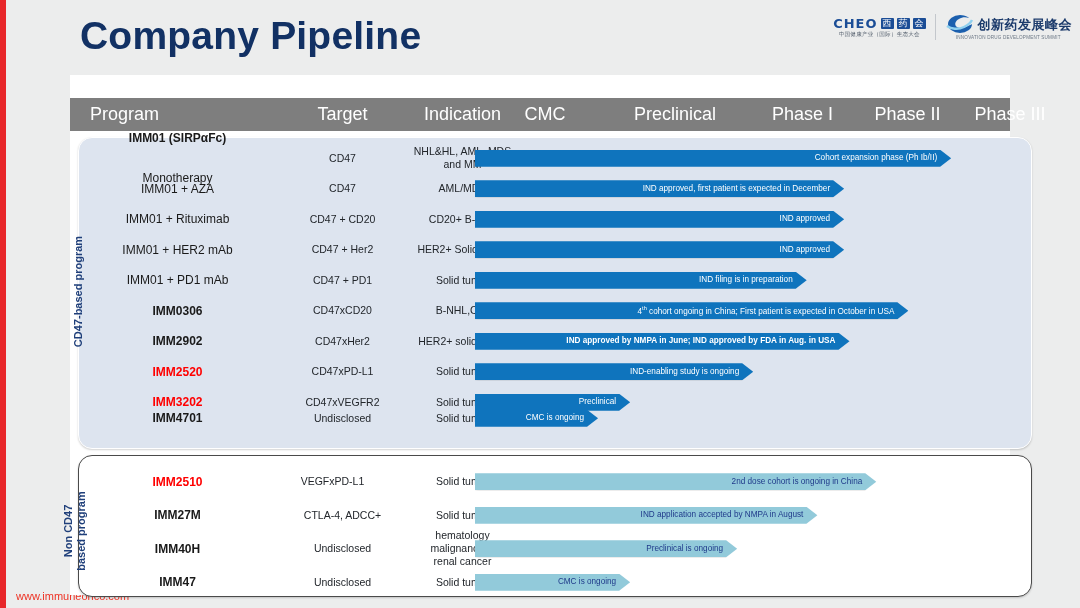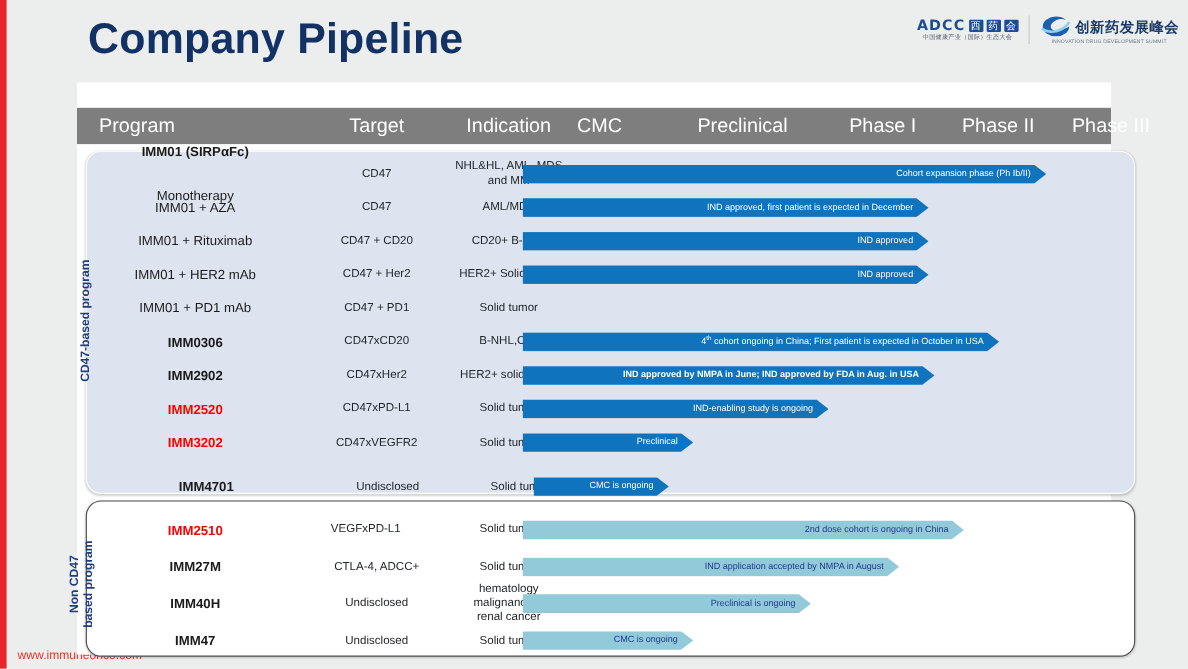--- a/index.html
+++ b/index.html
@@ -119,21 +119,21 @@
 
 <div id="slide">
 
   <div class="left-accent"></div>
 
   <div class="slide-title">Company Pipeline</div>
 
   <div class="logos">
     <div class="logo-block">
       <div class="logo-row">
-        <span class="cheo-mark">ADCC</span>
+        <span class="cheo-mark">CHEO</span>
         <span class="cn-badge">西</span>
         <span class="cn-badge">药</span>
         <span class="cn-badge">会</span>
       </div>
       <div class="cheo-sub">中国健康产业（国际）生态大会</div>
     </div>
 
     <div class="logo-divider"></div>
 
     <div class="logo-block">
@@ -203,20 +203,23 @@
           <div class="cell c-small" style="left: 195px; width: 155px; height: 30.5px; display: flex; align-items: center; justify-content: center;">CD47 + Her2</div>
           <div class="cell c-small" style="left: 310px; width: 165px; height: 30.5px; display: flex; align-items: center; justify-content: center;">HER2+ Solid tumor</div>
           <div class="bar dark" style="left: 405px; width: 369.15px; top: 6.75px;">
             <span class="barlabel">IND approved</span>
           </div>
         </div>
         <div class="row" style="top: 190px; height: 30.5px;">
           <div class="cell c-program " style="left: 20px; width: 175px; height: 30.5px; display: flex; flex-direction: column; justify-content: center; align-items: center;">IMM01 + PD1 mAb</div>
           <div class="cell c-small" style="left: 195px; width: 155px; height: 30.5px; display: flex; align-items: center; justify-content: center;">CD47 + PD1</div>
           <div class="cell c-small" style="left: 310px; width: 165px; height: 30.5px; display: flex; align-items: center; justify-content: center;">Solid tumor</div>
+          <div class="bar dark" style="left: 405px; width: 331.7px; top: 6.75px;">
+            <span class="barlabel">IND filing is in preparation</span>
+          </div>
         </div>
         <div class="row" style="top: 220.5px; height: 30.5px;">
           <div class="cell c-program bold" style="left: 20px; width: 175px; height: 30.5px; display: flex; flex-direction: column; justify-content: center; align-items: center;">IMM0306</div>
           <div class="cell c-small" style="left: 195px; width: 155px; height: 30.5px; display: flex; align-items: center; justify-content: center;">CD47xCD20</div>
           <div class="cell c-small" style="left: 310px; width: 165px; height: 30.5px; display: flex; align-items: center; justify-content: center;">B-NHL,CLL</div>
           <div class="bar dark" style="left: 405px; width: 433.35px; top: 6.75px;">
             <span class="barlabel">4<sup>th</sup> cohort ongoing in China; First patient is expected in October in USA</span>
           </div>
         </div>
         <div class="row" style="top: 251px; height: 30.5px;">
@@ -236,21 +239,21 @@
           </div>
         </div>
         <div class="row" style="top: 312px; height: 30.5px;">
           <div class="cell c-program red" style="left: 20px; width: 175px; height: 30.5px; display: flex; flex-direction: column; justify-content: center; align-items: center;">IMM3202</div>
           <div class="cell c-small" style="left: 195px; width: 155px; height: 30.5px; display: flex; align-items: center; justify-content: center;">CD47xVEGFR2</div>
           <div class="cell c-small" style="left: 310px; width: 165px; height: 30.5px; display: flex; align-items: center; justify-content: center;">Solid tumor</div>
           <div class="bar dark" style="left: 405px; width: 155.15px; top: 6.75px;">
             <span class="barlabel">Preclinical</span>
           </div>
         </div>
-        <div class="row" style="top: 352px; height: 30.5px; margin-left: 10px;">
+        <div class="row" style="top: 328px; height: 30.5px;">
           <div class="cell c-program bold" style="left: 20px; width: 175px; height: 30.5px; display: flex; flex-direction: column; justify-content: center; align-items: center;">IMM4701</div>
           <div class="cell c-small" style="left: 195px; width: 155px; height: 30.5px; display: flex; align-items: center; justify-content: center;">Undisclosed</div>
           <div class="cell c-small" style="left: 310px; width: 165px; height: 30.5px; display: flex; align-items: center; justify-content: center;">Solid tumor</div>
           <div class="bar dark" style="left: 405px; width: 123.05px; top: 6.75px;">
             <span class="barlabel">CMC is ongoing</span>
           </div>
         </div>
         <div class="row" style="top: 390px; height: 33.5px;">
           <div class="cell c-program red" style="left: 20px; width: 175px; height: 33.5px; display: flex; flex-direction: column; justify-content: center; align-items: center;">IMM2510</div>
           <div class="cell c-small" style="left: 185px; width: 155px; height: 33.5px; display: flex; align-items: center; justify-content: center;">VEGFxPD-L1</div>

